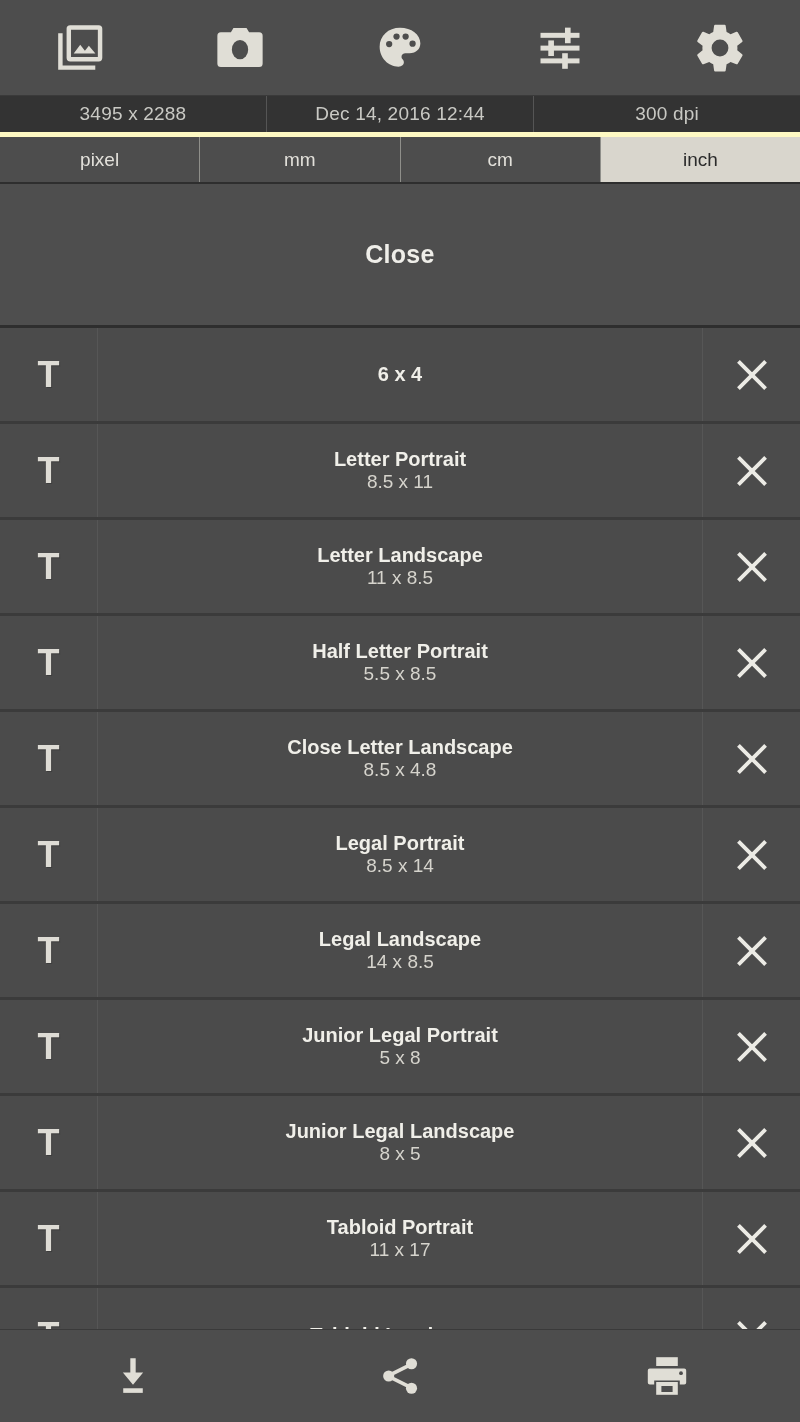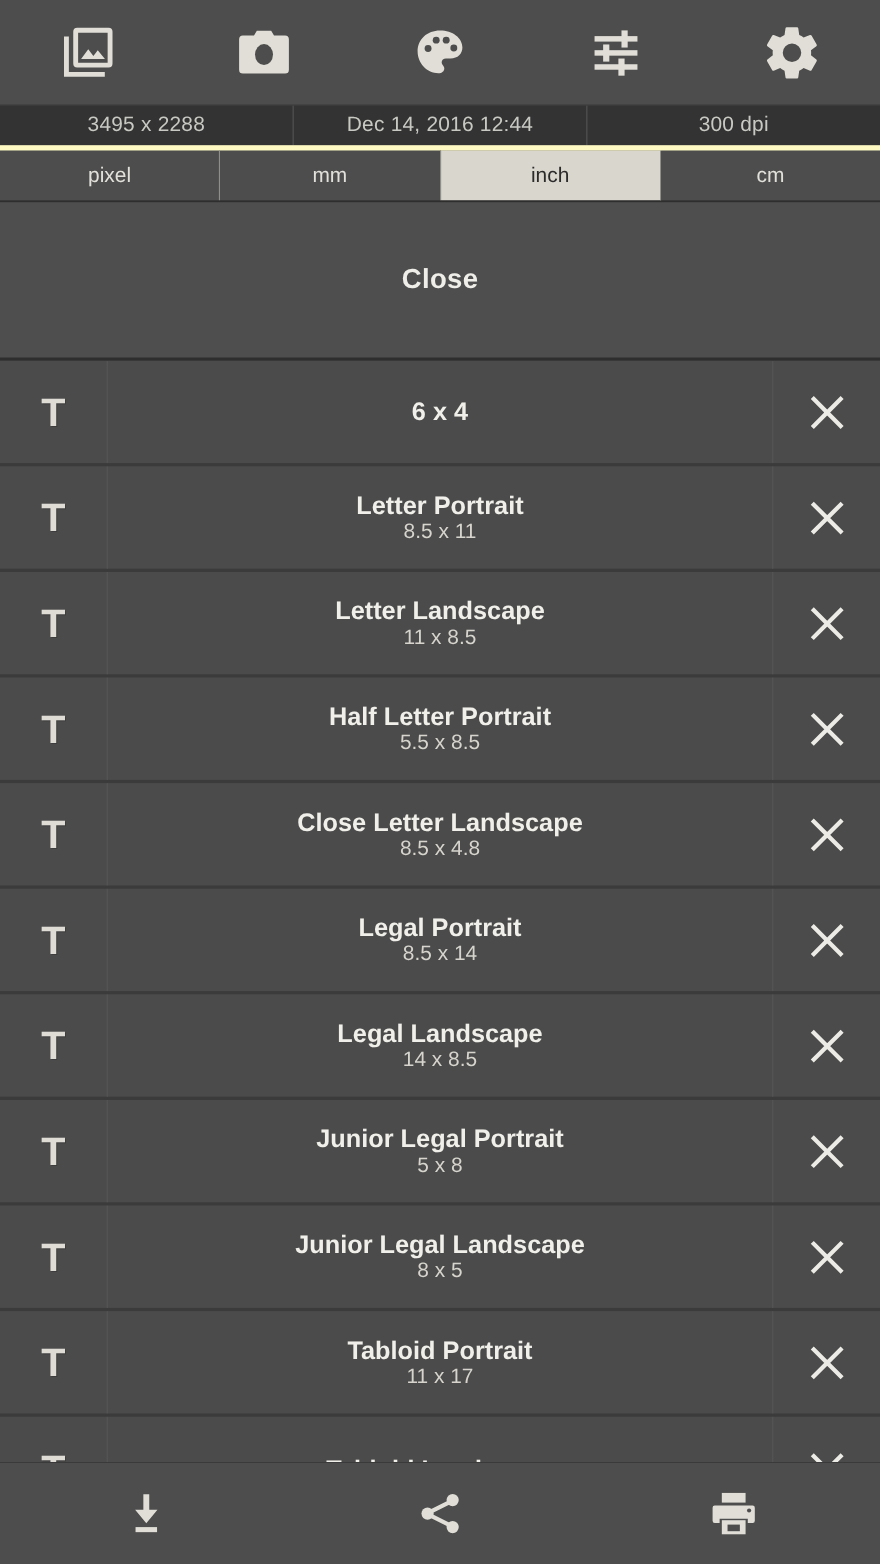--- a/index.html
+++ b/index.html
@@ -141,21 +141,21 @@
     flex: 1 1 auto;
     display: flex;
     flex-direction: column;
     align-items: center;
     justify-content: center;
     cursor: pointer;
     padding: 0 6px;
   }
   .row-title {
     color: #f0efe9;
-    font-size: 23px;
+    font-size: 20px;
     font-weight: bold;
     text-align: center;
     line-height: 1.16;
   }
   .row-sub {
     color: #d6d4cd;
     font-size: 19px;
     text-align: center;
     margin-top: 1px;
     line-height: 1.1;
@@ -256,22 +256,22 @@
 
   <div class="infobar">
     <div class="infobar-cell">3495 x 2288</div>
     <div class="infobar-cell">Dec 14, 2016 12:44</div>
     <div class="infobar-cell">300 dpi</div>
   </div>
 
   <div class="unittabs">
     <div class="unittab">pixel</div>
     <div class="unittab">mm</div>
+    <div class="unittab">cm</div>
     <div class="unittab selected">inch</div>
-    <div class="unittab">cm</div>
   </div>
 
   <div class="close-panel">
     <span class="close-label">Close</span>
   </div>
 
   <div class="list" id="preset-list">
       <div class="row">
         <div class="row-icon-cell">
           <span class="t-icon">T</span>

